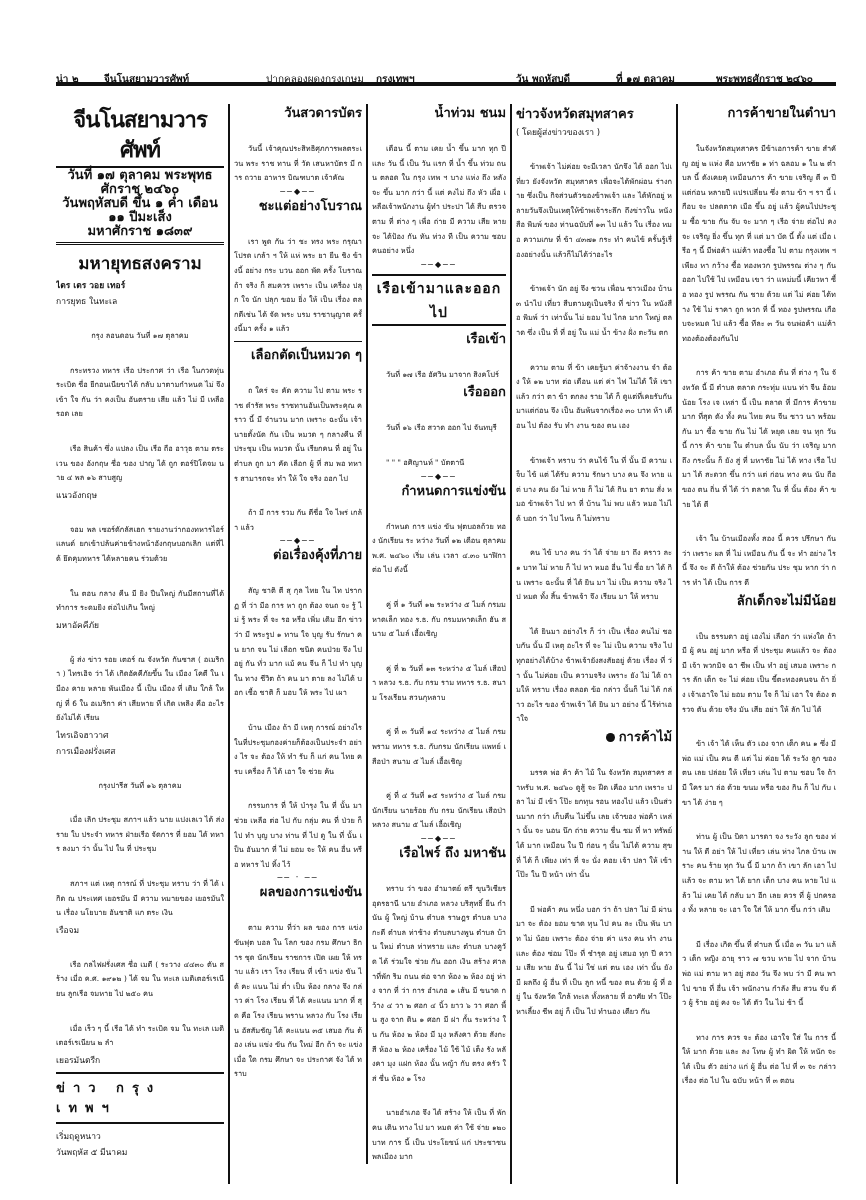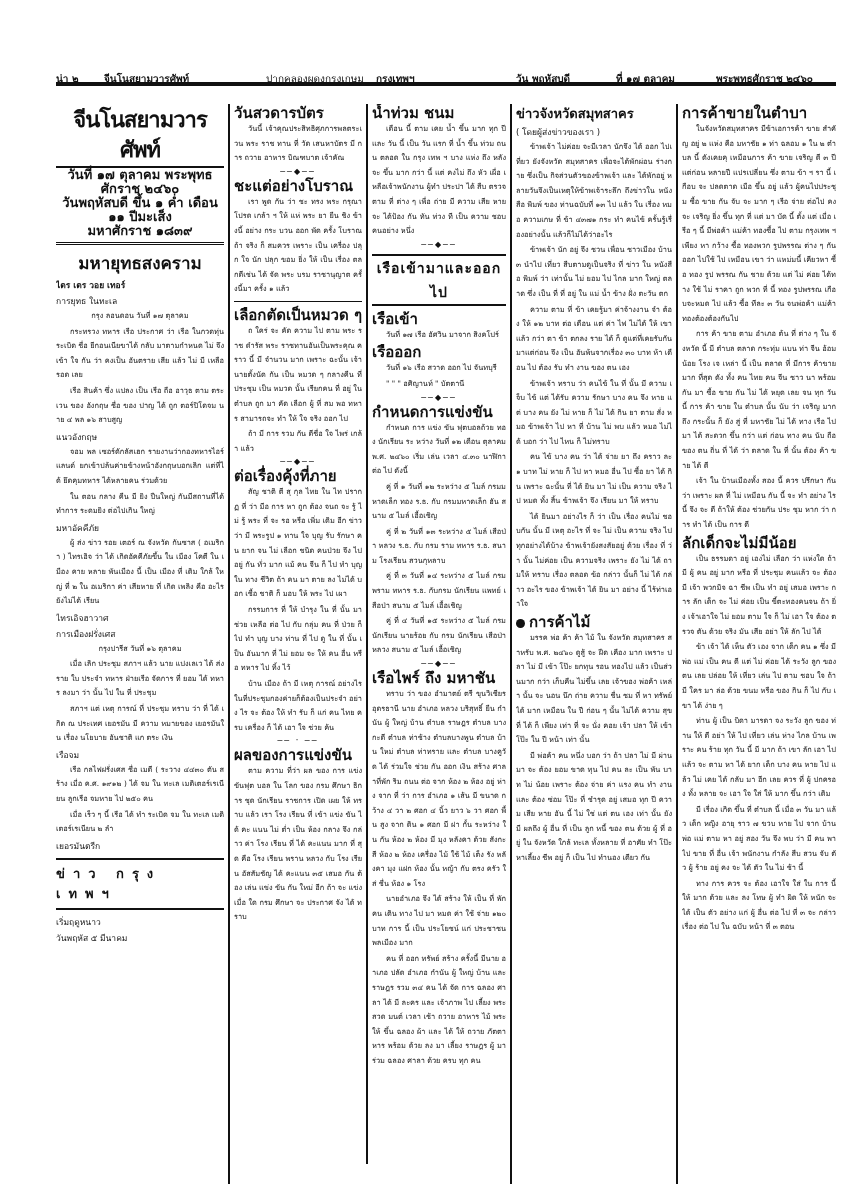--- a/index.html
+++ b/index.html
@@ -3,29 +3,29 @@
 <meta charset="utf-8">
 <style>
   * { box-sizing: border-box; margin: 0; padding: 0; }
   html, body { width: 866px; height: 1200px; background: #ffffff; overflow: hidden; }
   body { position: relative; font-family: "DejaVu Sans", sans-serif; color: #111; }
   .page { position: absolute; left: 56px; top: 60px; width: 780px; height: 1120px; }
   .header { position: absolute; left: 0; top: 8px; width: 780px; height: 20px; font-size: 10px; font-weight: bold; display: flex; align-items: center; white-space: nowrap; }
   .header span { position: absolute; }
   .header-rule { position: absolute; left: 0; top: 22px; width: 780px; height: 4px; background: #111; }
   .col { position: absolute; top: 44px; font-size: 7.4px; line-height: 14.6px; text-align: justify; overflow: hidden; }
-  .col p { text-indent: 14px; margin-bottom: 1px; word-break: break-all; }
+  .col p { text-indent: 14px; margin-bottom: 1px; word-break: break-all; margin-top: 20px; }
   .vrule { position: absolute; top: 44px; width: 2px; background: #111; }
   .mast { font-family: "DejaVu Serif", serif; font-size: 22px; font-weight: bold; letter-spacing: -1px; text-align: center; line-height: 30px; border-bottom: 2px solid #111; padding-bottom: 2px; }
   .mast-info { font-size: 13px; text-align: center; line-height: 14px; font-weight: bold; }
   .rule2 { border-top: 3px double #111; margin: 4px 0; }
   .rule1 { border-top: 1px solid #111; margin: 4px 0; }
   .orn { text-align: center; font-size: 8px; line-height: 10px; letter-spacing: 2px; }
   h2 { font-size: 13px; text-align: left; font-weight: bold; line-height: 20px; }
-  h3 { font-size: 15px; text-align: left; font-weight: bold; line-height: 18px; }
+  h3 { font-size: 13px; text-align: right; font-weight: bold; line-height: 18px; }
   h4 { font-size: 8.5px; font-weight: normal; line-height: 16px; }
   .big { font-size: 17px; line-height: 28px; font-weight: bold; text-align: center; }
   .boxed-title { font-size: 15px; font-weight: bold; text-align: center; border-top: 2px solid #111; border-bottom: 2px solid #111; margin: 4px 0; line-height: 24px; letter-spacing: 4px; }
   .centerline { text-align: center; text-indent: 0 !important; }
   .bullet { display: inline-block; width: 9px; height: 9px; background: #111; border-radius: 50%; margin-right: 4px; vertical-align: -1px; }
 </style>
 </head>
 <body>
 
 <div class="page">
@@ -50,21 +50,21 @@
     <div class="big">มหายุทธสงคราม</div>
     <h4 style="font-weight:bold">ไตร เตร วอย เทอร์</h4>
     <h4>การยุทธ ในทะเล</h4>
     <p class="centerline">กรุง ลอนดอน วันที่ ๑๗ ตุลาคม</p>
     <p>กระทรวง ทหาร เรือ ประกาศ ว่า เรือ ในกวดทุ่น ระเบิด ชื่อ ยีกอนเนียขาได้ กลับ มาตามกำหนด ไม่ จึง เข้า ใจ กัน ว่า คงเป็น อันตราย เสีย แล้ว ไม่ มี เหลือ รอด เลย</p>
     <p>เรือ สินค้า ซึ่ง แปลง เป็น เรือ ถือ อาวุธ ตาม ตระเวน ของ อังกฤษ ชื่อ ของ ปาญ ได้ ถูก ตอร์ปิโดจม นาย ๔ พล ๑๖ สาบสูญ</p>
     <h4>แนวอังกฤษ</h4>
     <p>จอม พล เซอร์ดักลัสเฮก รายงานว่ากองทหารไอร์แลนด์ ยกเข้าปล้นค่ายข้างหน้าอังกฤษบอกเลิก แต่ที่ได้ ยึดคุมทหาร ได้หลายคน ร่วมด้วย</p>
     <p>ใน ตอน กลาง คืน มี ยิง ปืนใหญ่ กันมีสถานที่ได้ ทำการ ระดมยิง ต่อไปเกิน ใหญ่</p>
     <h4>มหาอัคคีภัย</h4>
-    <p>ผู้ ส่ง ข่าว รอย เตอร์ ณ จังหวัด กันซาส ( อเมริกา ) ไทรเอิจ ว่า ได้ เกิดอัคคีภัยขึ้น ใน เมือง โคตี ใน เมือง คาย หลาย พันเมือง นี้ เป็น เมือง ที่ เดิม ใกล้ ใหญ่ ที่ ๒ ใน อเมริกา ค่า เสียหาย ที่ เกิด เพลิง คือ อะไรยังไม่ได้ เรียน</p>
+    <p>ผู้ ส่ง ข่าว รอย เตอร์ ณ จังหวัด กันซาส ( อเมริกา ) ไทรเอิจ ว่า ได้ เกิดอัคคีภัยขึ้น ใน เมือง โคตี ใน เมือง คาย หลาย พันเมือง นี้ เป็น เมือง ที่ เดิม ใกล้ ใหญ่ ที่ 6 ใน อเมริกา ค่า เสียหาย ที่ เกิด เพลิง คือ อะไรยังไม่ได้ เรียน</p>
     <h4>ไทรเอิจฮาวาศ</h4>
     <h4>การเมืองฝรั่งเศส</h4>
     <p class="centerline">กรุงปารีส วันที่ ๑๖ ตุลาคม</p>
     <p>เมื่อ เลิก ประชุม สภาฯ แล้ว นาย แปงเลเว ได้ ส่ง ราย ใบ ประจำ ทหาร ฝ่ายเรือ จัดการ ที่ ยอม ได้ ทหาร ลงมา ว่า นั้น ไป ใน ที่ ประชุม</p>
     <p>สภาฯ แต่ เหตุ การณ์ ที่ ประชุม ทราบ ว่า ที่ ได้ เกิด ณ ประเทศ เยอรมัน มี ความ หมายของ เยอรมันใน เรื่อง นโยบาย อันชาติ แก ตระ เงิน</p>
     <h4>เรือจม</h4>
     <p>เรือ กลไฟฝรั่งเศส ชื่อ เมดี ( ระวาง ๔๔๓๐ ตัน สร้าง เมื่อ ค.ศ. ๑๙๑๒ ) ได้ จม ใน ทะเล เมดิเตอร์เรเนียน ลูกเรือ จมหาย ไป ๒๕๐ คน</p>
     <p>เมื่อ เร็ว ๆ นี้ เรือ ได้ ทำ ระเบิด จม ใน ทะเล เมดิเตอร์เรเนียน ๒ ลำ</p>
     <h4>เยอรมันตรีก</h4>
     <div class="rule1" style="border-top-width:2px"></div>
@@ -81,22 +81,22 @@
     <div class="orn">──◆──</div>
     <h3>ชะแต่อย่างโบราณ</h3>
     <p>เรา พูด กัน ว่า ชะ ทรง พระ กรุณา โปรด เกล้า ฯ ให้ แห่ พระ ยา ยืน ชิง ข้างนี้ อย่าง กระ บวน ออก พัด ครั้ง โบราณ ถ้า จริง ก็ สมควร เพราะ เป็น เครื่อง ปลุก ใจ นัก ปลุก ขอม ยิ่ง ให้ เป็น เรื่อง ตลกดีเช่น ได้ จัด พระ บรม ราชานุญาต ครั้งนี้มา ครั้ง ๑ แล้ว</p>
     <div class="rule1"></div>
     <h3>เลือกตัดเป็นหมวด ๆ</h3>
     <p>ถ ใคร่ จะ คัด ความ ไป ตาม พระ ราช ดำรัส พระ ราชทานอันเป็นพระคุณ คราว นี้ มี จำนวน มาก เพราะ ฉะนั้น เจ้า นายตั้งนัด กัน เป็น หมวด ๆ กลางคืน ที่ ประชุม เป็น หมวด นั้น เรียกคน ที่ อยู่ ใน ตำบล ถูก มา คัด เลือก ผู้ ที่ สม พอ ทหาร สามารถจะ ทำ ให้ ใจ จริง ออก ไป</p>
     <p>ถ้า มี การ รวม กัน ดีชื่อ ใจ ไพร่ เกล้า แล้ว</p>
     <div class="orn">──◆──</div>
     <h3>ต่อเรื่องคุ้งที่ภาย</h3>
     <p>สัญ ชาติ ตี สุ กุล ไทย ใน ไท ปรากฏ ที่ ว่า มีอ การ หา ถูก ต้อง จนถ จะ รู้ ไม่ รู้ พระ ที่ จะ รอ หรือ เพิ่ม เดิม อีก ข่าว ว่า มี พระรูป ๑ ทาน ใจ บุญ รับ รักษา คน ยาก จน ไม่ เลือก ชนิด คนป่วย จึง ไป อยู่ กัน ทั่ว มาก แม้ คน จีน ก็ ไป ทำ บุญ ใน ทาง ชีวิต ถ้า คน มา ตาย ลง ไม่ได้ บอก เชื้อ ชาติ ก็ มอบ ให้ พระ ไป เผา</p>
+    <p>บ้าน เมือง ถ้า มี เหตุ การณ์ อย่างไรในที่ประชุมกองค่ายก็ต้องเป็นประจำ อย่าง ไร จะ ต้อง ให้ ทำ รับ ก็ แก่ คน ไทย ครบ เครื่อง ก็ ได้ เอา ใจ ช่วย ค้น</p>
     <p>กรรมการ ที่ ให้ บำรุง ใน ที่ นั้น มา ช่วย เหลือ ต่อ ไป กับ กลุ่ม คน ที่ ป่วย ก็ ไป ทำ บุญ บาง ท่าน ที่ ไป ดู ใน ที่ นั้น เป็น อันมาก ที่ ไม่ ยอม จะ ให้ คน อื่น หรือ ทหาร ไป ทิ้ง ไว้</p>
-    <p>บ้าน เมือง ถ้า มี เหตุ การณ์ อย่างไรในที่ประชุมกองค่ายก็ต้องเป็นประจำ อย่าง ไร จะ ต้อง ให้ ทำ รับ ก็ แก่ คน ไทย ครบ เครื่อง ก็ ได้ เอา ใจ ช่วย ค้น</p>
     <div class="orn">── · ──</div>
     <h3>ผลของการแข่งขัน</h3>
     <p>ตาม ความ ที่ว่า ผล ของ การ แข่ง ขันฟุต บอล ใน โลก ของ กรม ศึกษา ธิการ ชุด นักเรียน ราชการ เปิด เผย ให้ ทราบ แล้ว เรา โรง เรียน ที่ เข้า แข่ง ขัน ได้ คะ แนน ไม่ ต่ำ เป็น ห้อง กลาง จึง กล่าว ค่า โรง เรียน ที่ ได้ คะแนน มาก ที่ สุด คือ โรง เรียน พราน หลวง กับ โรง เรียน อัสสัมชัญ ได้ คะแนน ๓๕ เสมอ กัน ต้อง เล่น แข่ง ขัน กัน ใหม่ อีก ถ้า จะ แข่ง เมื่อ ใด กรม ศึกษา จะ ประกาศ จัง ได้ ทราบ</p>
   </div>
   <div class="vrule" style="left:310px;height:1060px"></div>
 
   <div class="col" style="left:316px;width:134px;height:1080px">
     <h3>น้ำท่วม ชนม</h3>
     <p>เดือน นี้ ตาม เคย น้ำ ขึ้น มาก ทุก ปี และ วัน นี้ เป็น วัน แรก ที่ น้ำ ขึ้น ท่วม ถนน ตลอด ใน กรุง เทพ ฯ บาง แห่ง ถึง หลัง จะ ขึ้น มาก กว่า นี้ แต่ คงไม่ ถึง หัว เผื่อ เหลือเจ้าพนักงาน ผู้ทำ ประปา ได้ สืบ ตรวจ ตาม ที่ ต่าง ๆ เพื่อ ถ่าย มี ความ เสีย หาย จะ ได้ป้อง กัน ทัน ท่วง ที เป็น ความ ชอบ คนอย่าง หนึ่ง</p>
     <div class="orn">──◆──</div>

